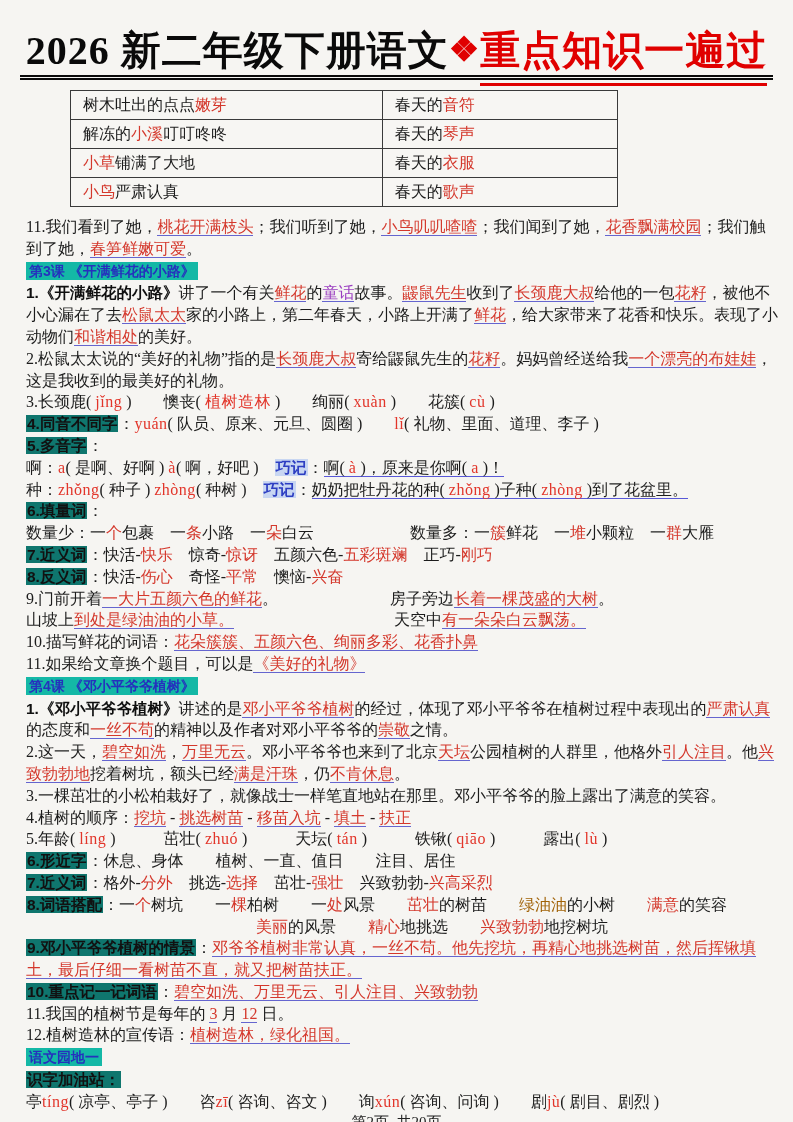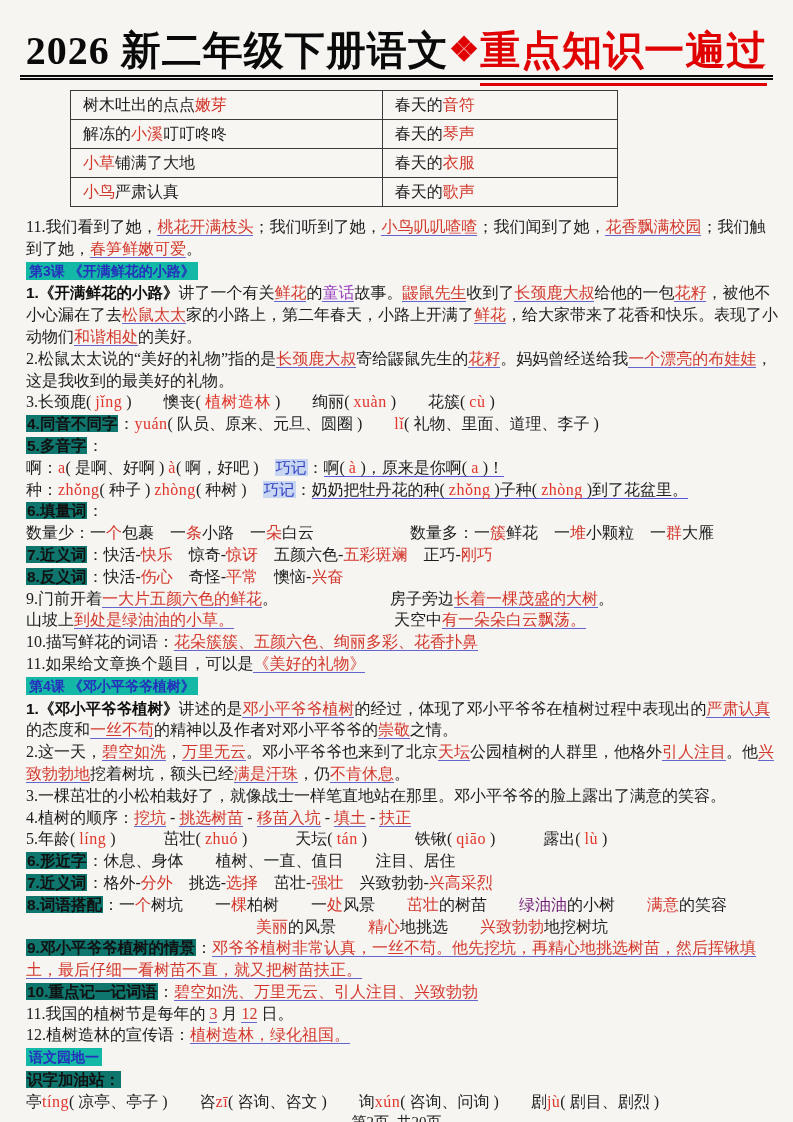--- a/index.html
+++ b/index.html
@@ -49,31 +49,31 @@
     font-size:16px;
     line-height:21.8px;
   }
   .line{margin:0;white-space:pre-wrap;min-height:21.8px;}
   .seg{}
   .k{color:#1c1c1c;}
   .kb{color:#0f0f0f;font-weight:bold;font-family:"Liberation Sans","DejaVu Sans",sans-serif;font-size:15.5px;}
   .r{color:#d4382c;}
   .ru{color:#d4382c;border-bottom:1.5px solid #6565cf;}
   .vu{color:#9a3ec0;border-bottom:1.5px solid #6565cf;}
-  .g{color:#701a75;}
+  .g{color:#a16207;}
   .p{color:#e2352a;letter-spacing:0.5px;}
   .u{color:#1c1c1c;border-bottom:1.5px solid #5858d8;}
   .pu{color:#e2352a;border-bottom:1.5px solid #5858d8;letter-spacing:0.5px;}
   .yh{
     background:#0f766e;color:#111;font-weight:bold;
     font-family:"Liberation Sans","DejaVu Sans",sans-serif;
     font-size:15.5px;padding:0 1px;
   }
   .lb{
-    background:#c8d6f2;color:#2d3ec2;font-weight:normal;
+    background:#c8d6f2;color:#2d3ec2;font-weight:bold;
     font-family:"Liberation Sans","DejaVu Sans",sans-serif;
     font-size:15.5px;padding:0 1px;
   }
   .bh{
     background:#14b8a6;color:#2531bd;font-weight:bold;
     font-family:"Liberation Sans","DejaVu Sans",sans-serif;
     font-size:14px;padding:1px 3px;
   }
   
   .footer{

